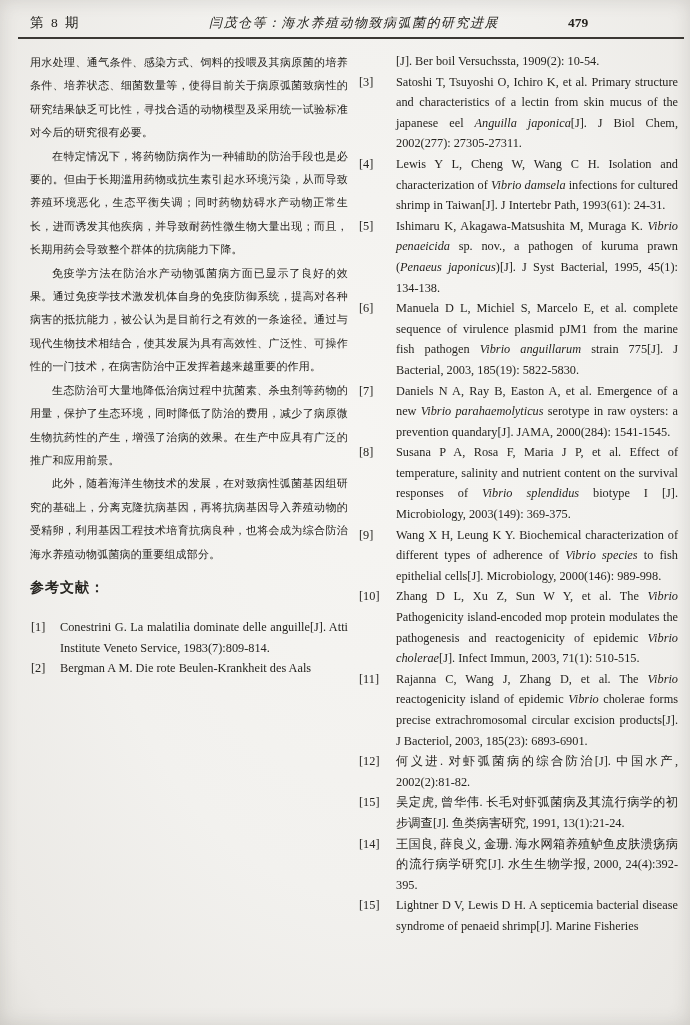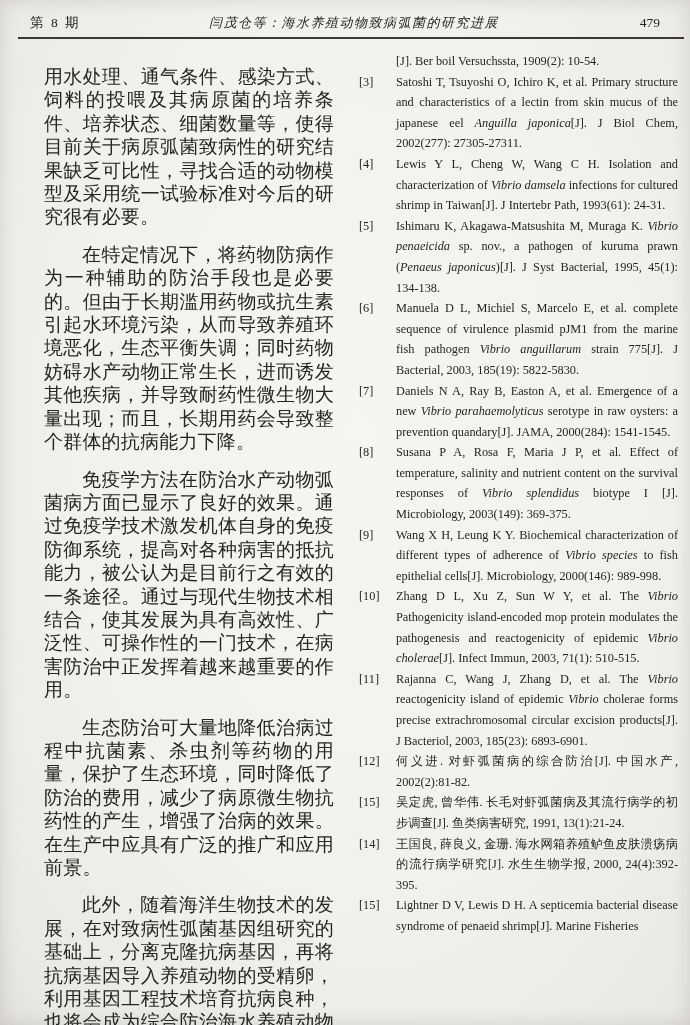--- a/index.html
+++ b/index.html
@@ -20,33 +20,33 @@
     display:flex;align-items:baseline;
     font-size:13.5px;
   }
   .issue{width:110px;letter-spacing:2px;}
   .running-title{
     flex:1;text-align:center;
     font-style:italic;
     font-size:13px;letter-spacing:1.5px;
     white-space:nowrap;
   }
-  .pageno{width:110px;text-align:right;padding-right:18px;box-sizing:border-box;}
+  .pageno{width:110px;padding-right:18px;box-sizing:border-box;font-weight:bold;}
   .rule{
     border-bottom:2px solid #3b3834;
     margin:5px -6px 0 -12px;
   }
   .columns{
     display:flex;gap:10px;margin-top:12px;
   }
   .col-left{width:318px;}
   .col-right{width:320px;}
   .para{
-    margin:14px;
-    font-size:19px;
+    margin:0;
+    font-size:11px;
     line-height:23.4px;
     text-align:justify;
     letter-spacing:0.2px;
   }
   .para.indent{text-indent:2em;}
   .refs-heading{
     margin-top:13px;margin-bottom:20px;
     font-weight:bold;
     font-size:14px;letter-spacing:1px;
   }

